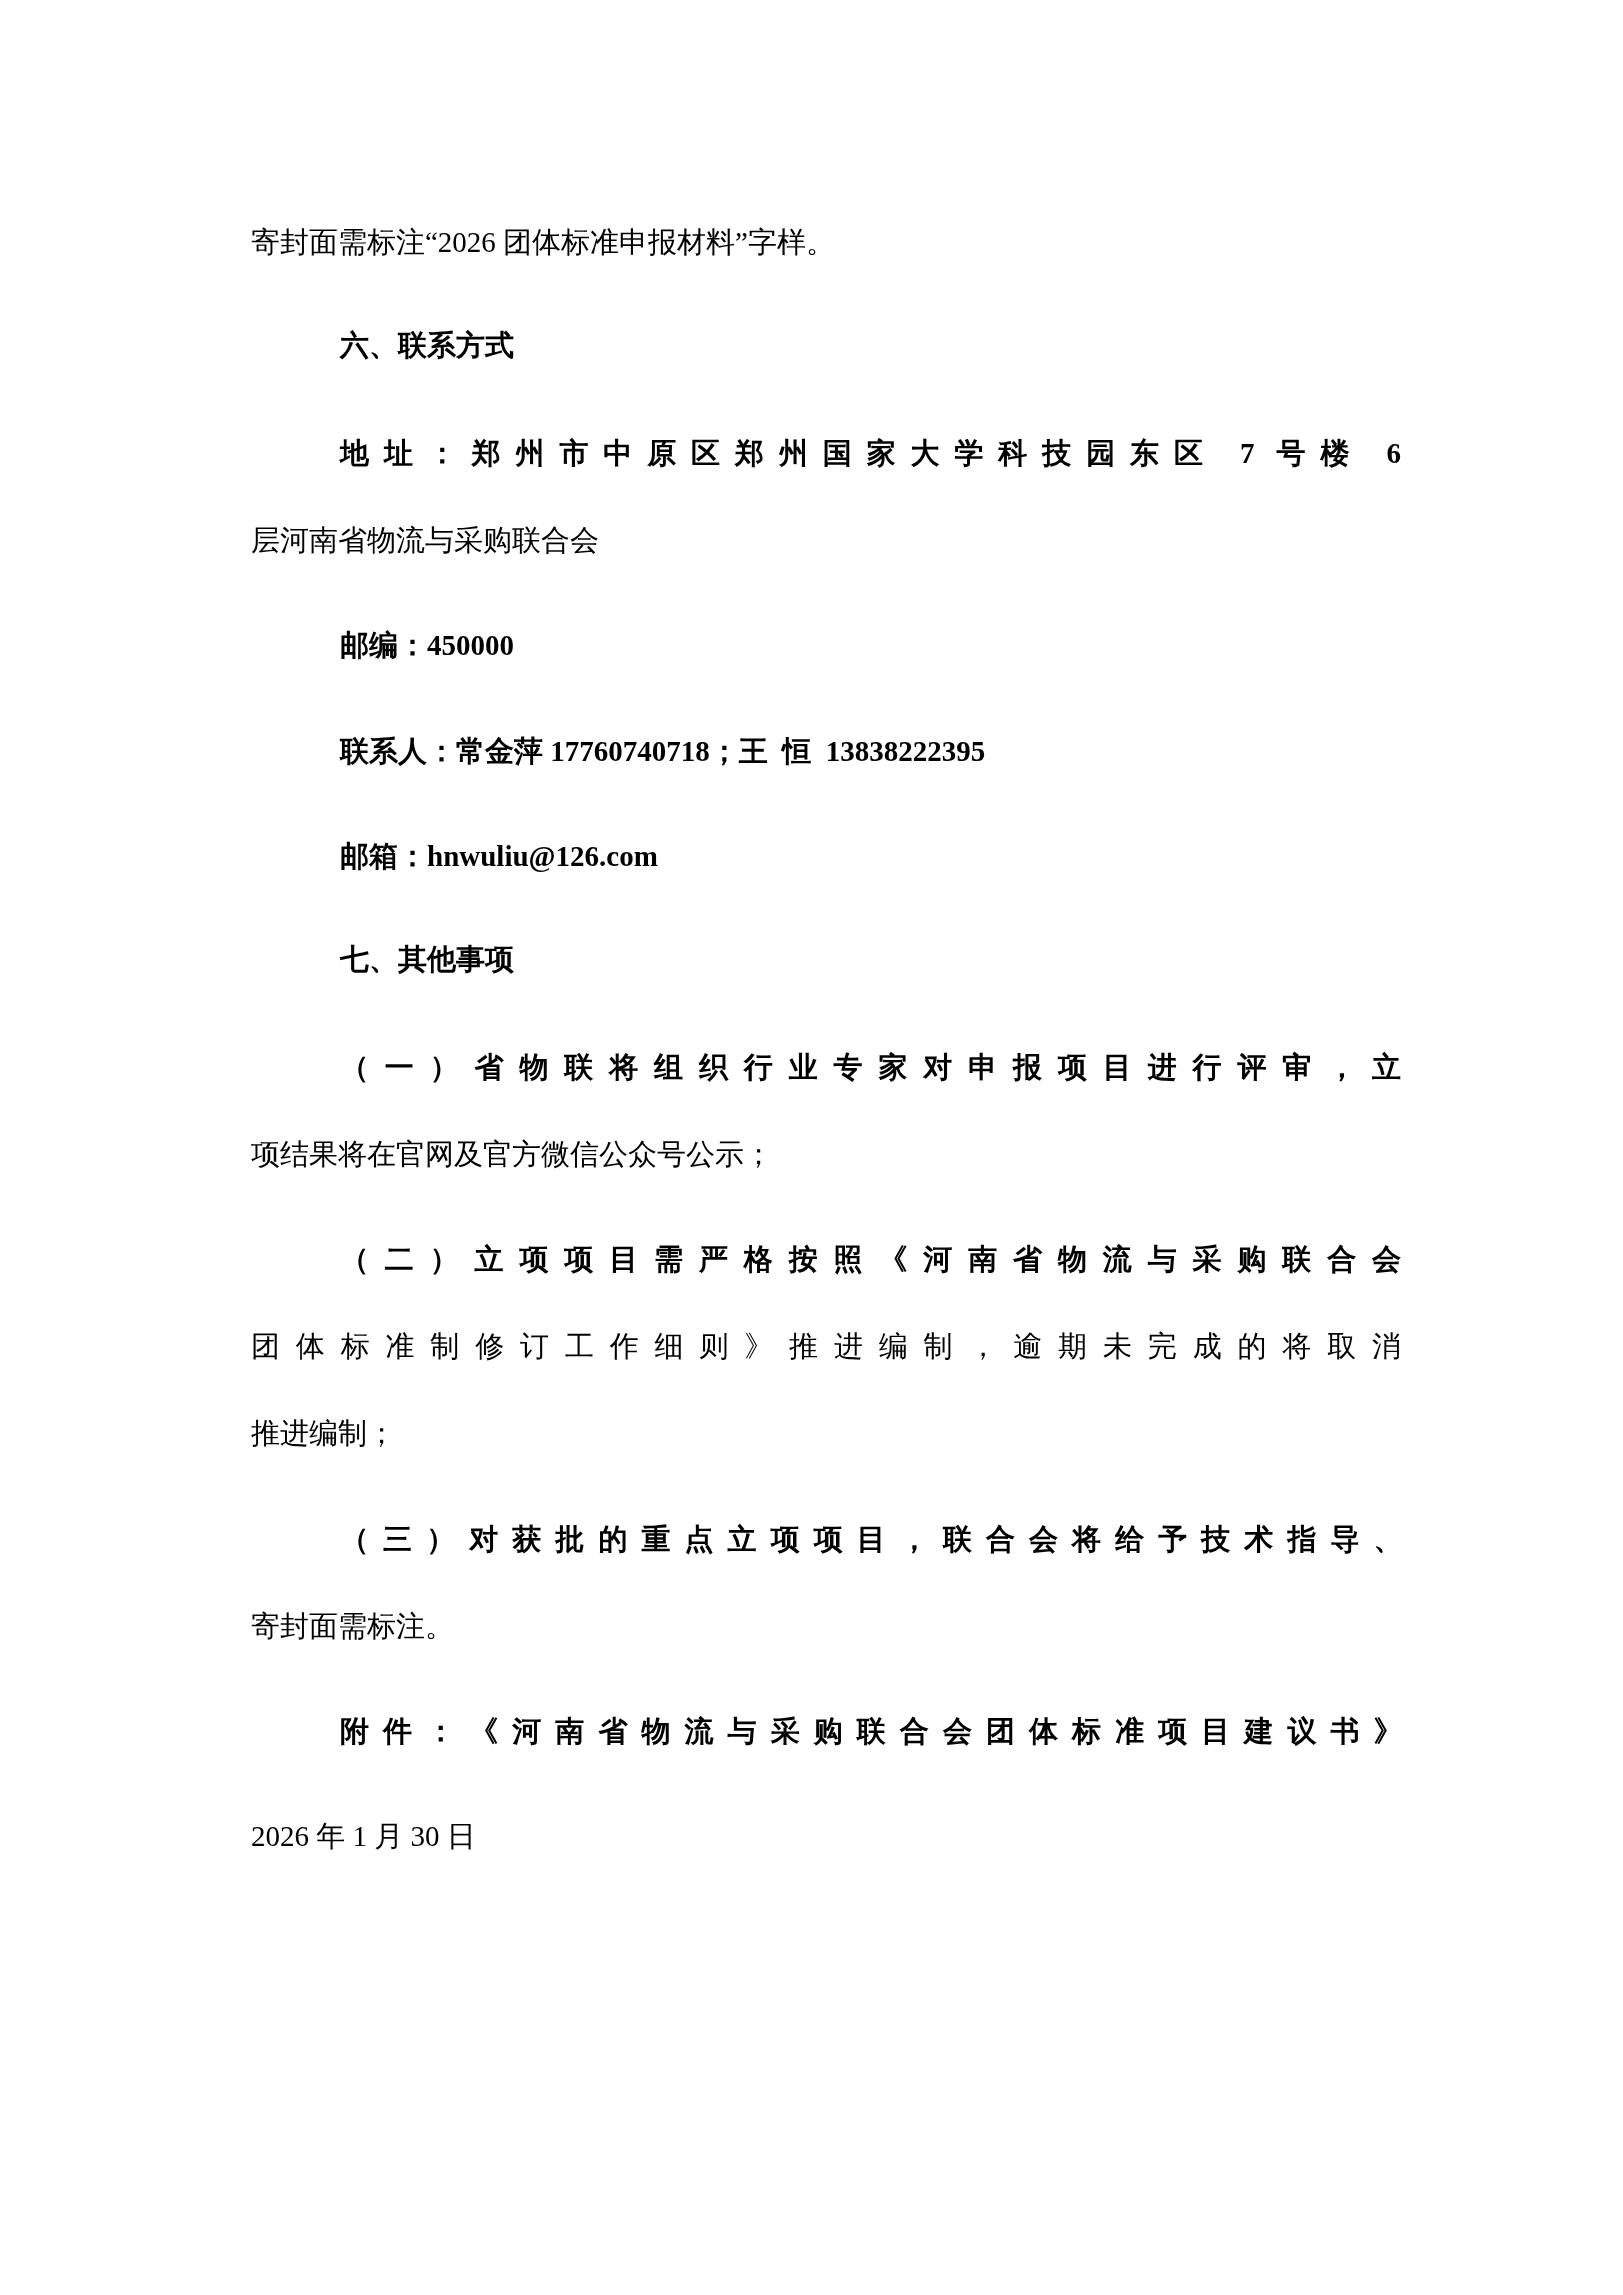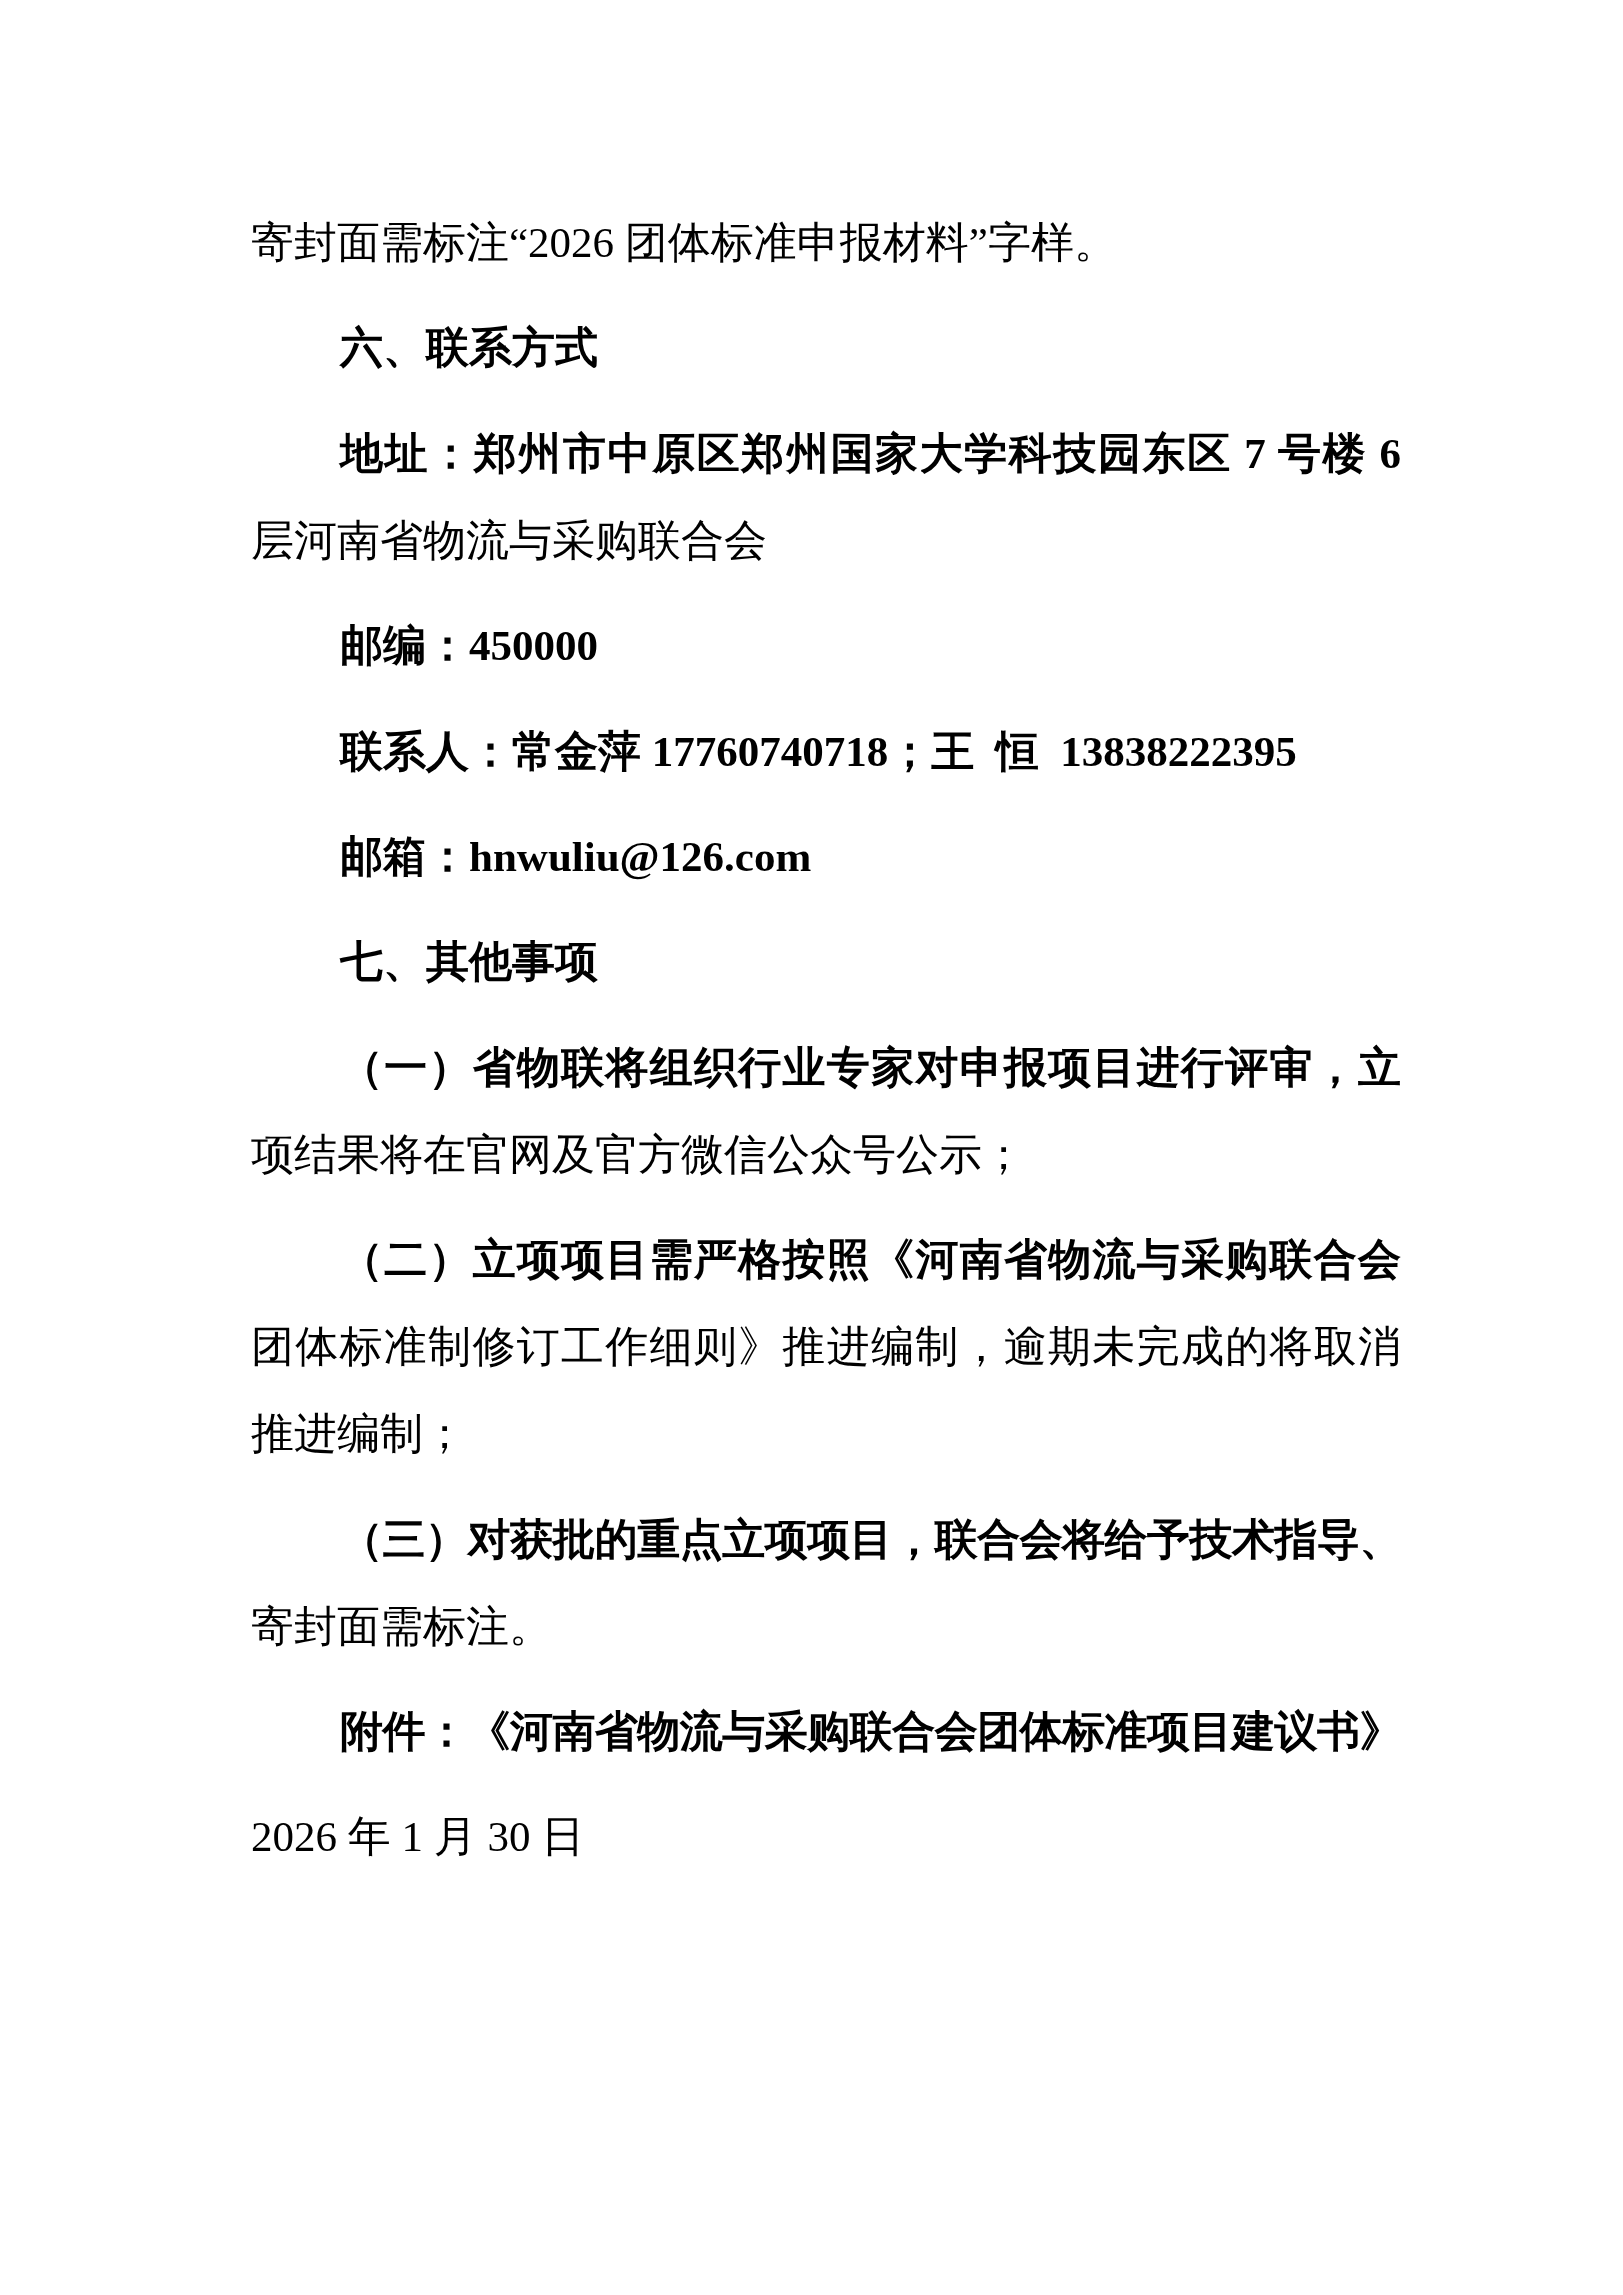--- a/index.html
+++ b/index.html
@@ -19,38 +19,38 @@
   .content {
     position: absolute;
     left: 251px;
     top: 199px;
     width: 1150px;
   }
   .para {
     margin: 0 0 18.4px 0;
   }
   .line {
-    font-size: 43px;
+    font-size: 29px;
     line-height: 87px;
     white-space: pre-wrap;
     text-align: left;
   }
   .indent {
     text-indent: 89px;
     font-weight: bold;
   }
   .just {
     text-align: justify;
     text-align-last: justify;
   }
   .tight {
     letter-spacing: -1.5px;
   }
   .heading {
-    font-family: Liberation Serif, serif;
+    font-family: Liberation Mono, monospace;
     font-weight: 700;
   }
   .date {
     text-align: left;
     padding-right: 14.3px;
   }
 </style>
 </head>
 <body>
 

